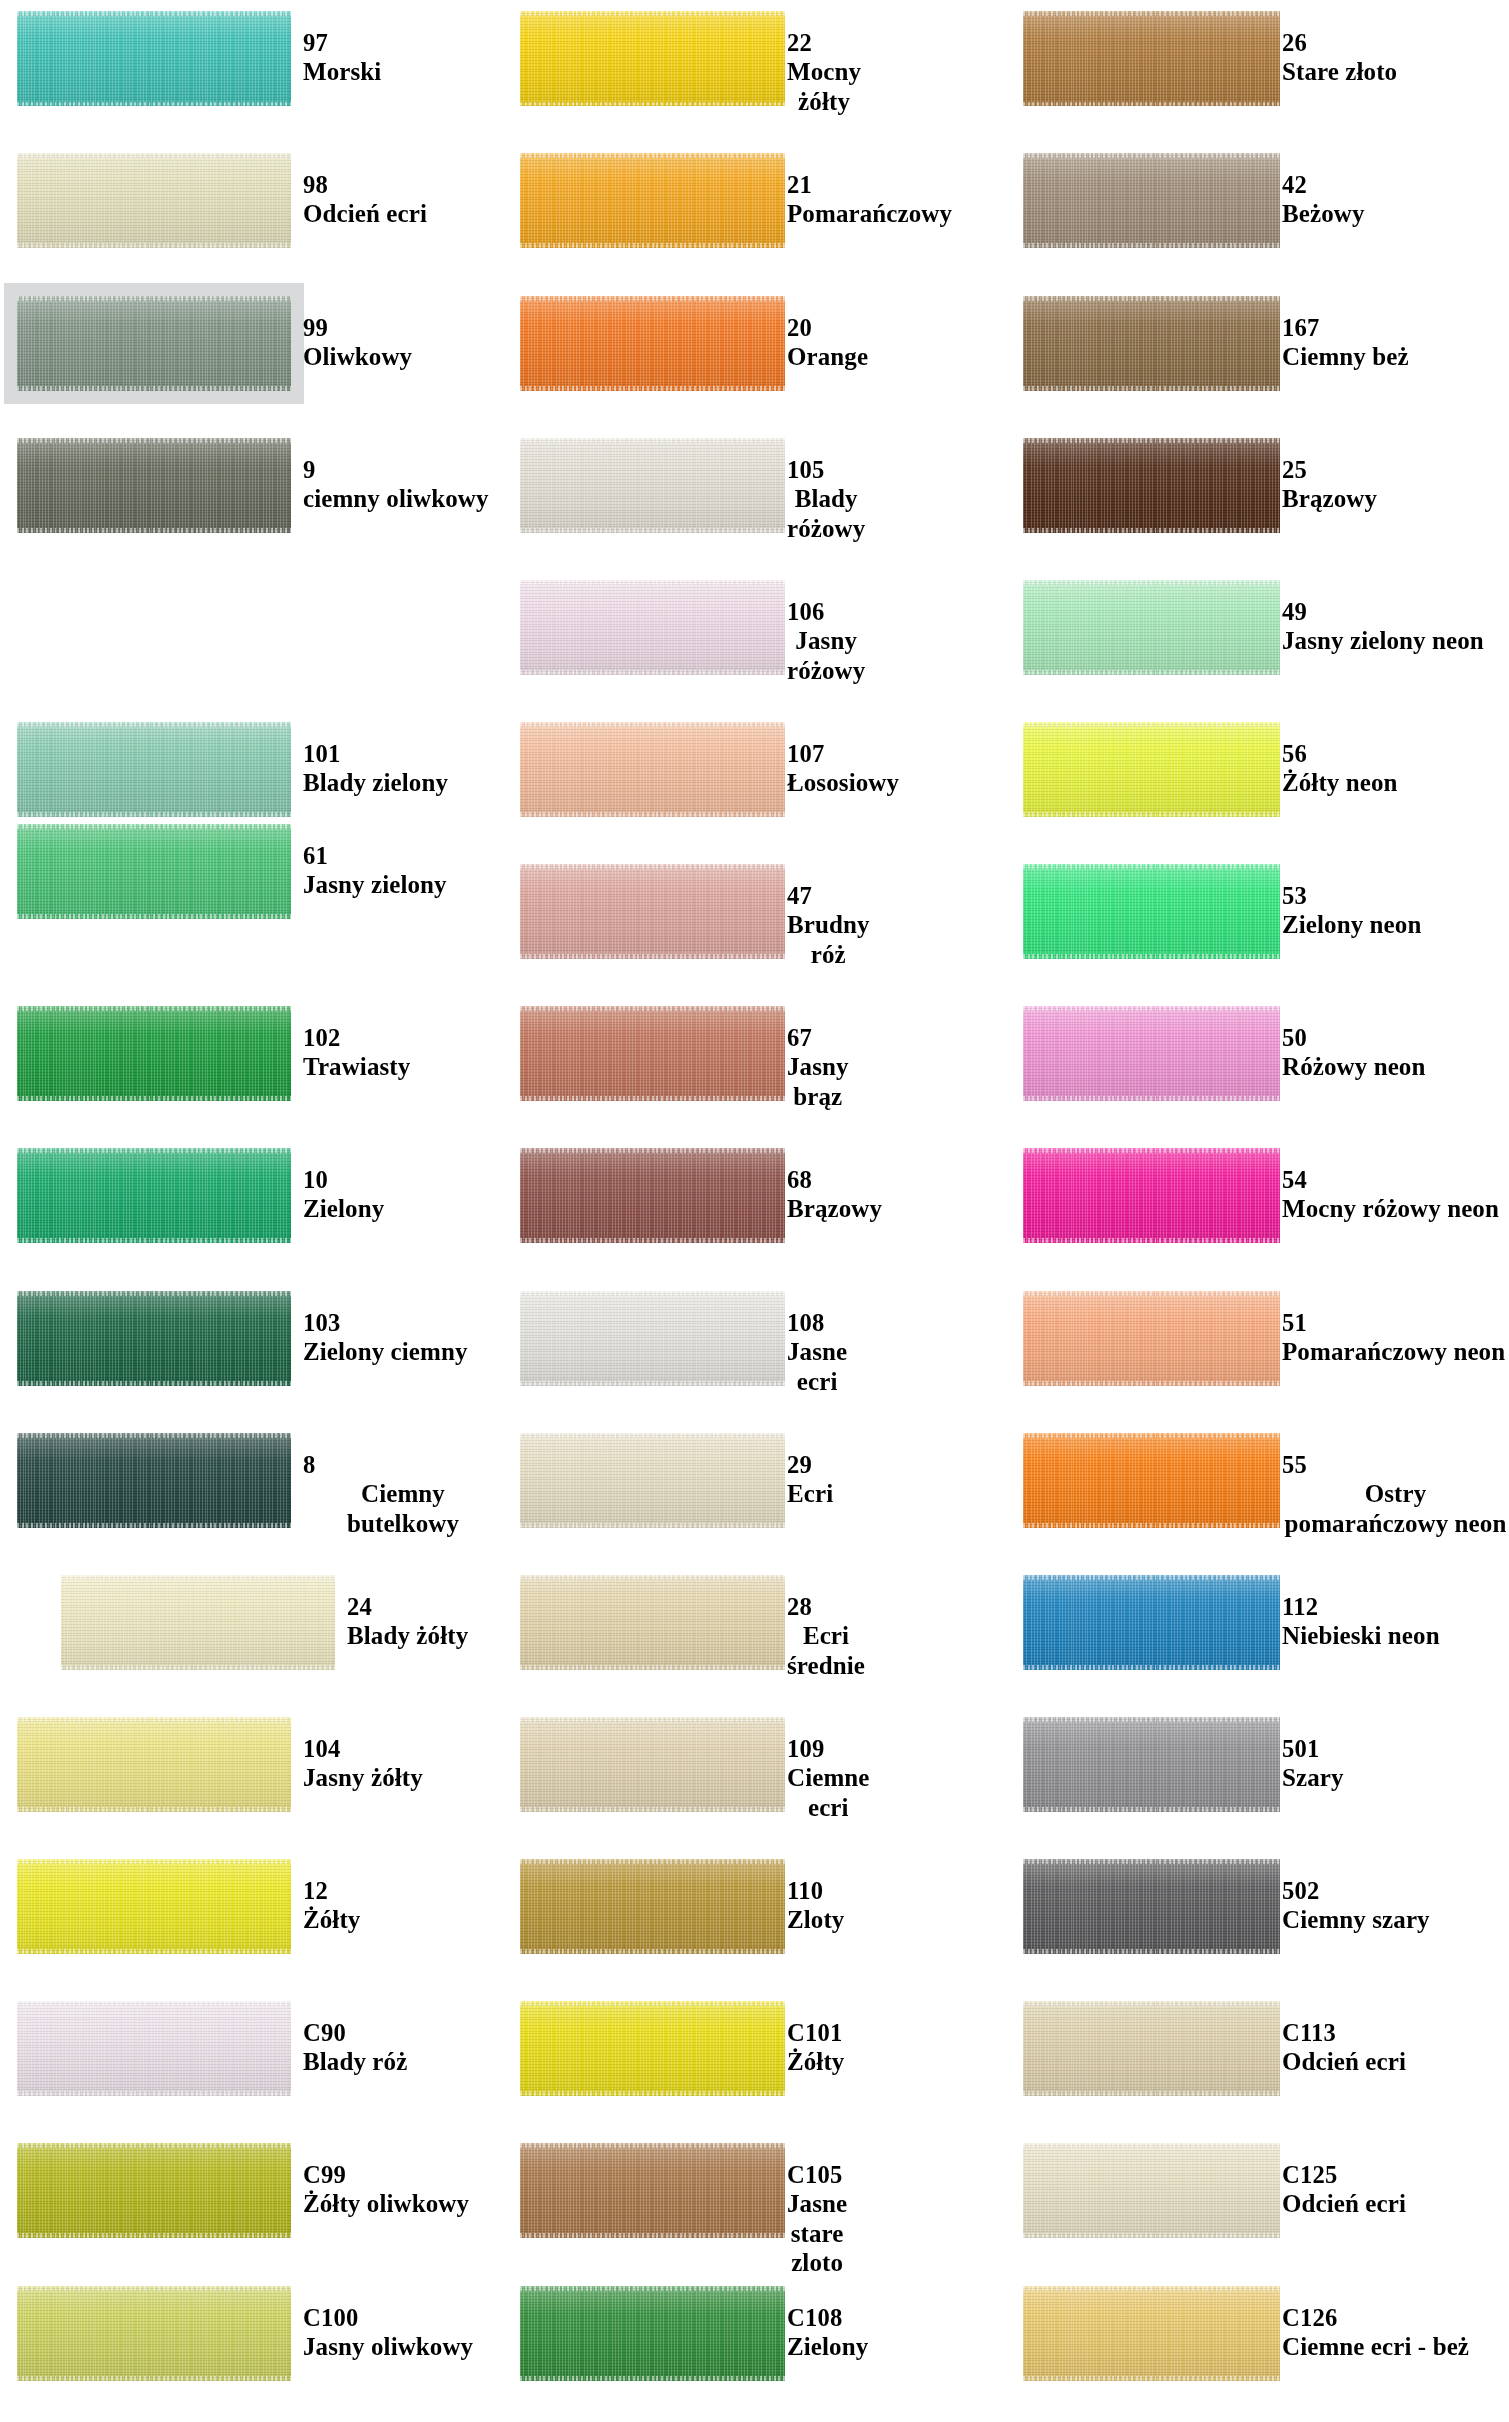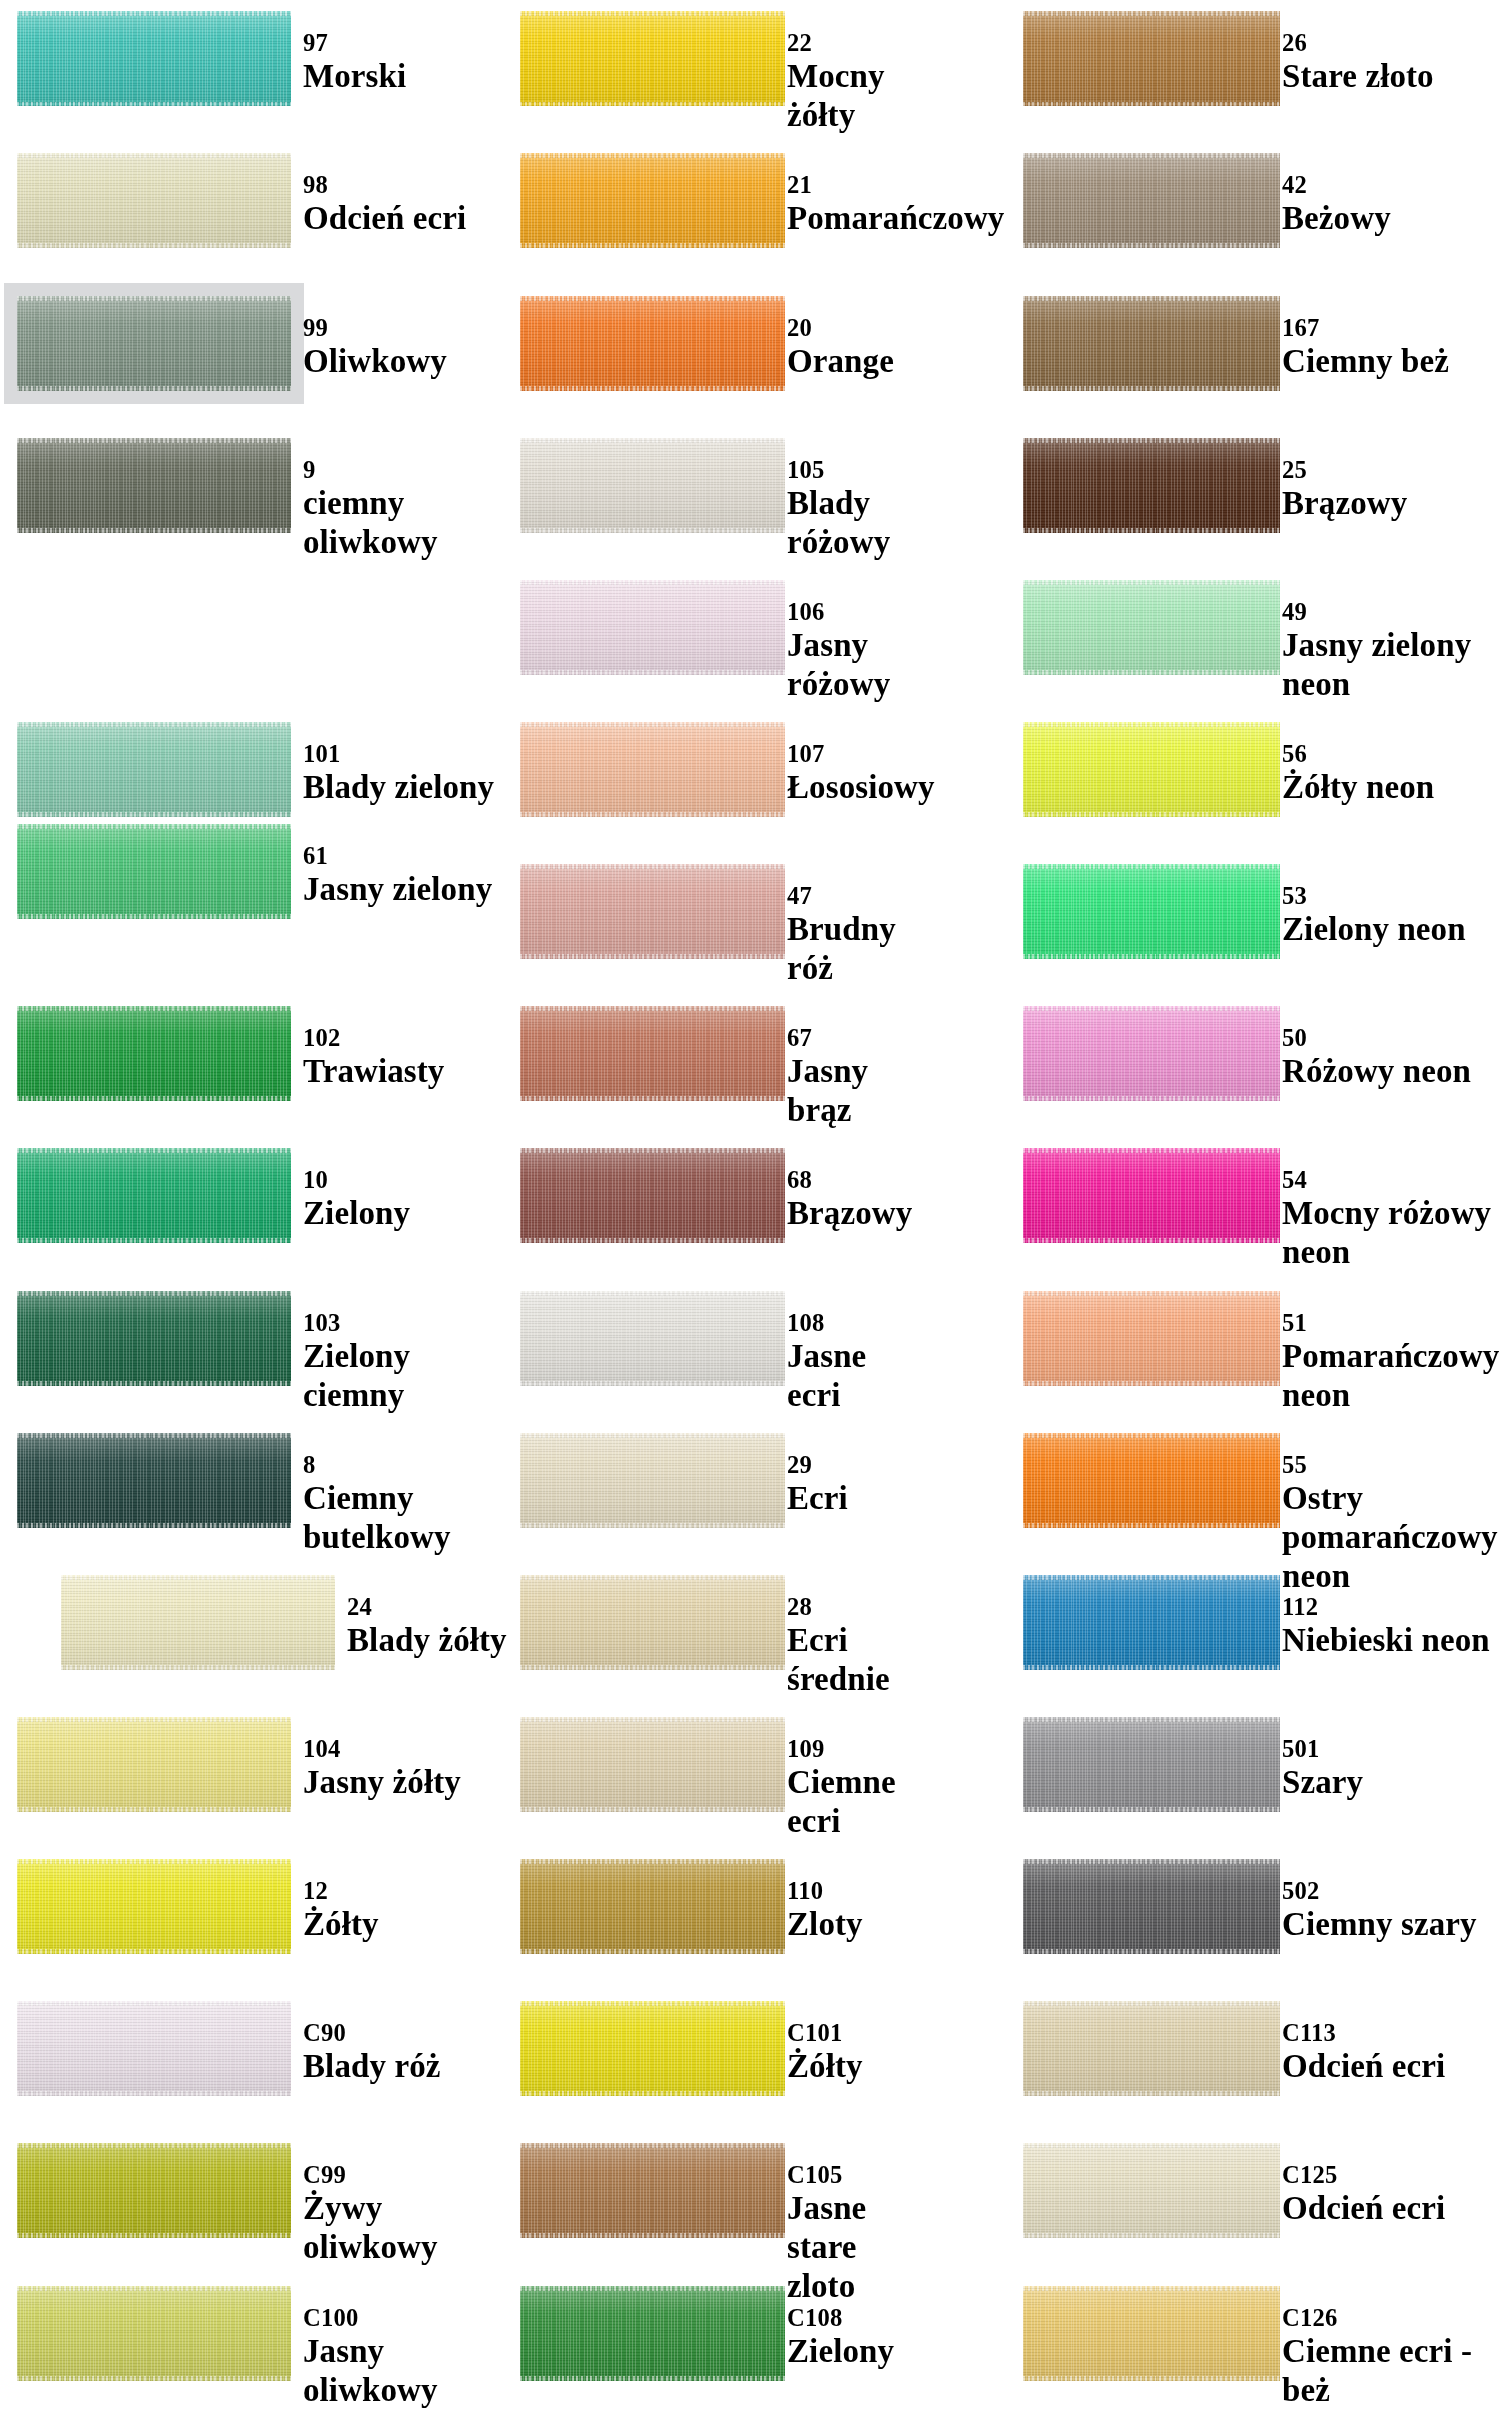--- a/index.html
+++ b/index.html
@@ -80,22 +80,23 @@
     font-weight: bold;
     line-height: 1.18;
   }
   .code {
     display: block;
     font-size: 24.6px;
     letter-spacing: 0.2px;
   }
   .name {
     display: block;
-    font-size: 33px;
+    font-size: 25px;
     letter-spacing: 0.1px;
+    text-align: center;
   }
 </style>
 </head>
 <body>
 
 <div id="board">
     <div class="col col-left" style="left: 0px;">
       <div class="row" style="top: 11.4px; height: 95px;">
         <div class="swatch" style="left: 17px; top: 0px; width: 274px; height: 95px; background: rgb(59, 192, 180);">
           <div class="sheen"></div>
@@ -251,21 +252,21 @@
         </div>
       </div>
       <div class="row" style="top: 2143px; height: 95px;">
         <div class="swatch" style="left: 17px; top: 0px; width: 274px; height: 95px; background: rgb(179, 183, 24);">
           <div class="sheen"></div>
           <div class="edge-top"></div>
           <div class="edge-bot"></div>
         </div>
         <div class="label" style="left: 303px; top: 17px;">
           <span class="code">C99</span>
-          <span class="name">Żywy oliwkowy</span>
+          <span class="name">Żółty oliwkowy</span>
         </div>
       </div>
       <div class="row" style="top: 2286px; height: 95px;">
         <div class="swatch" style="left: 17px; top: 0px; width: 274px; height: 95px; background: rgb(204, 209, 92);">
           <div class="sheen"></div>
           <div class="edge-top"></div>
           <div class="edge-bot"></div>
         </div>
         <div class="label" style="left: 303px; top: 17px;">
           <span class="code">C100</span>

